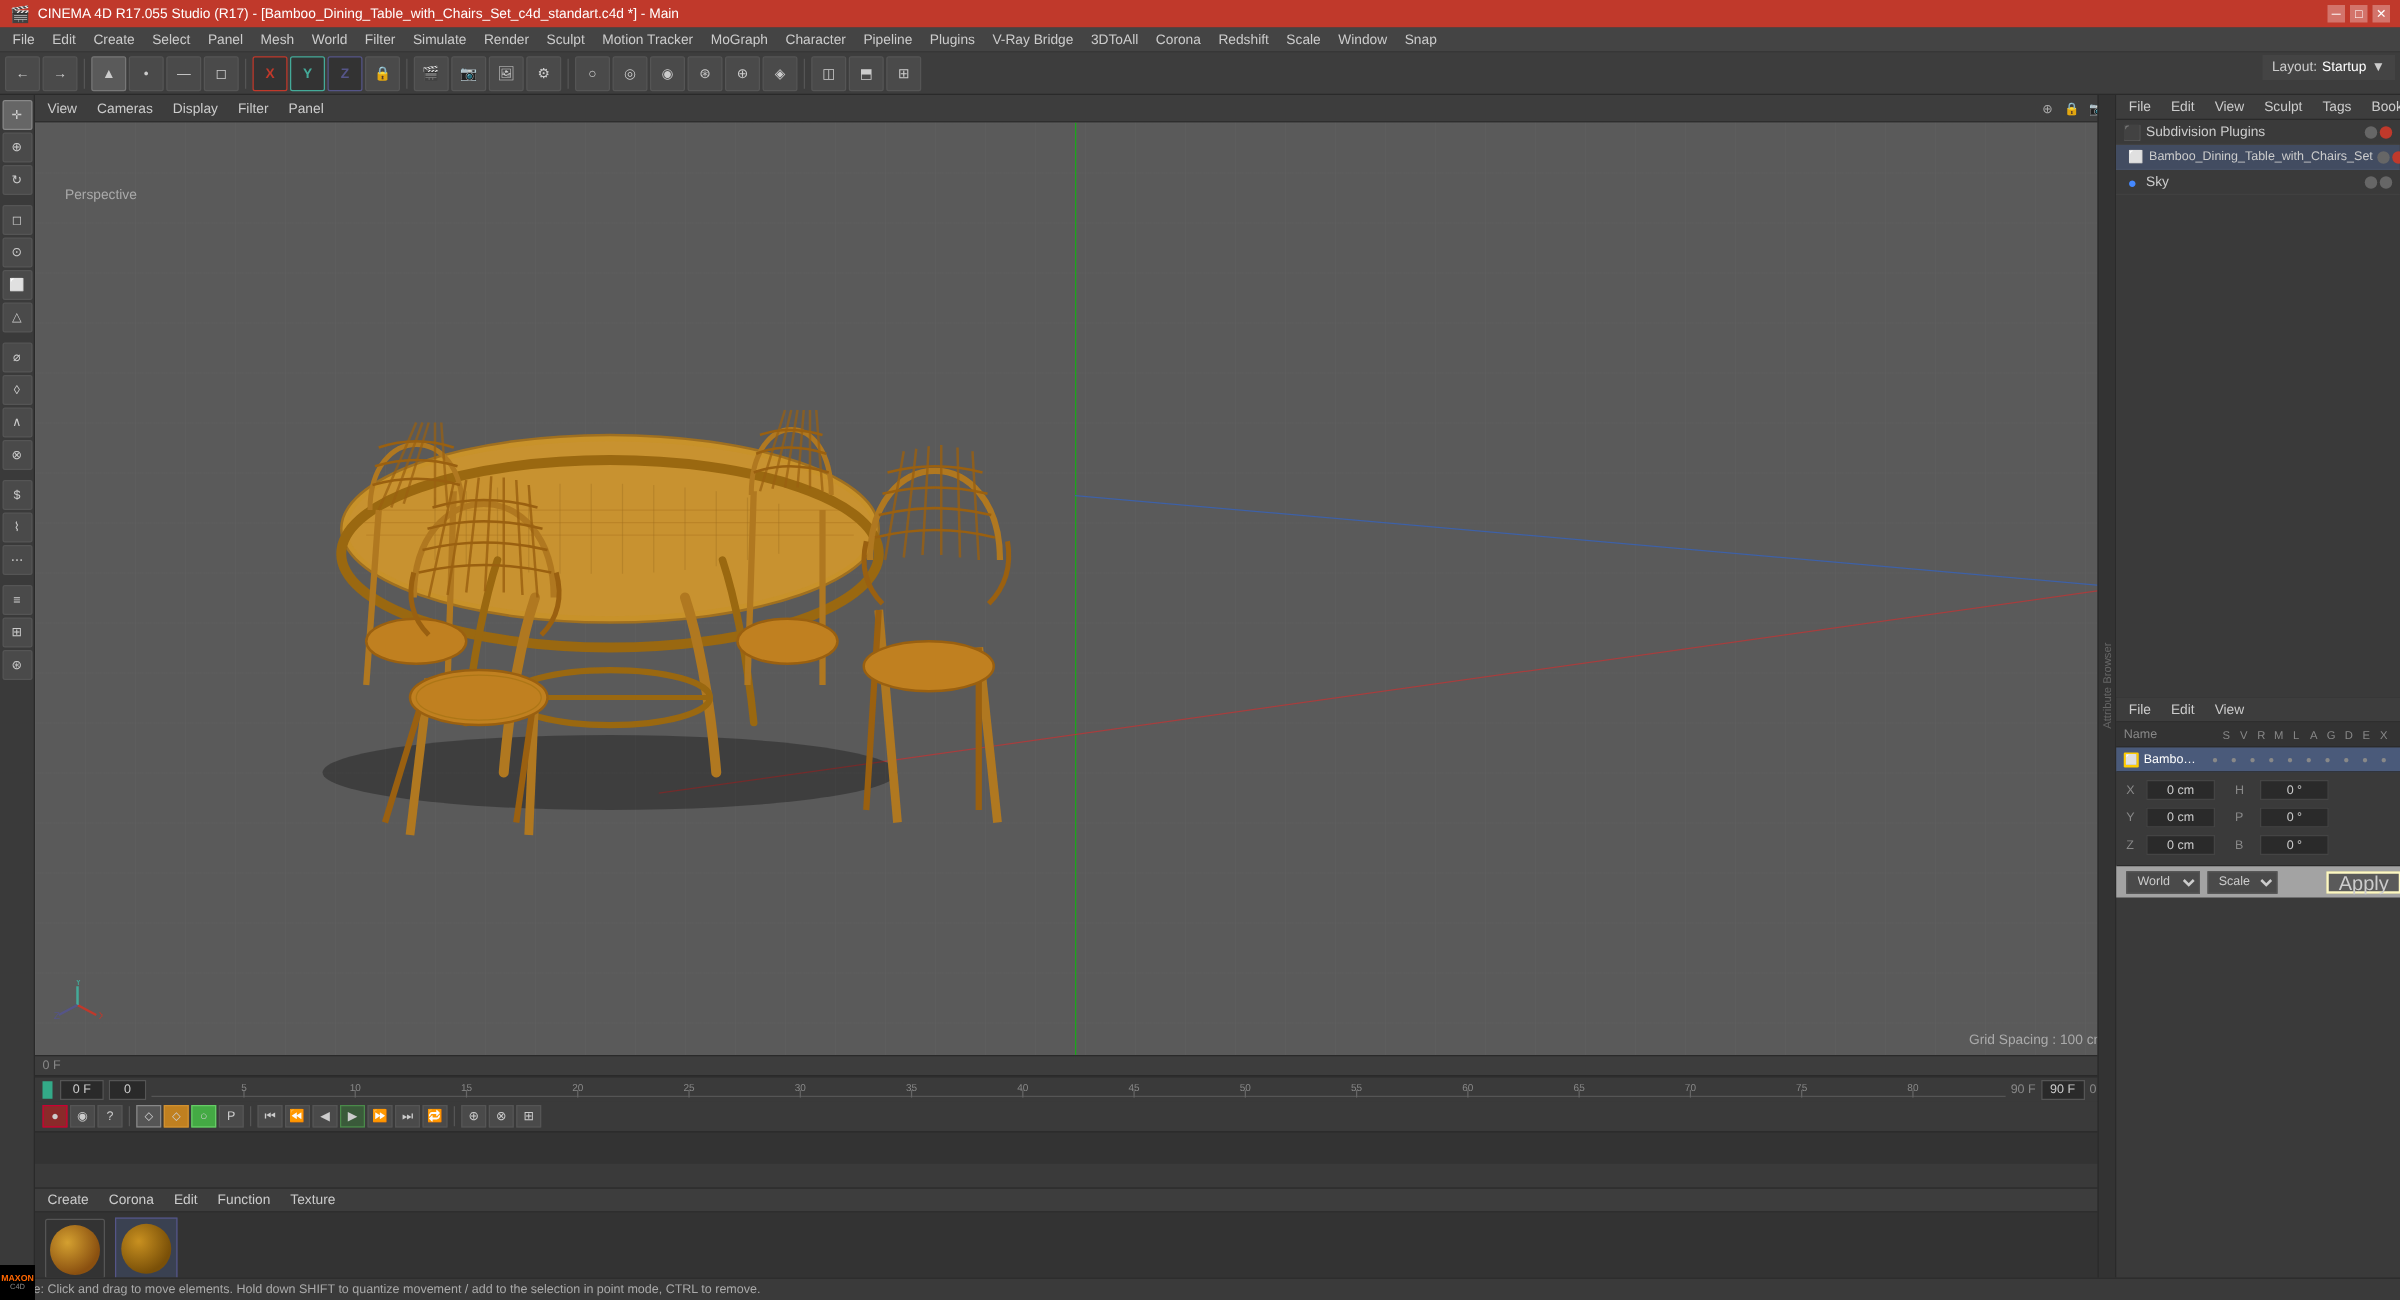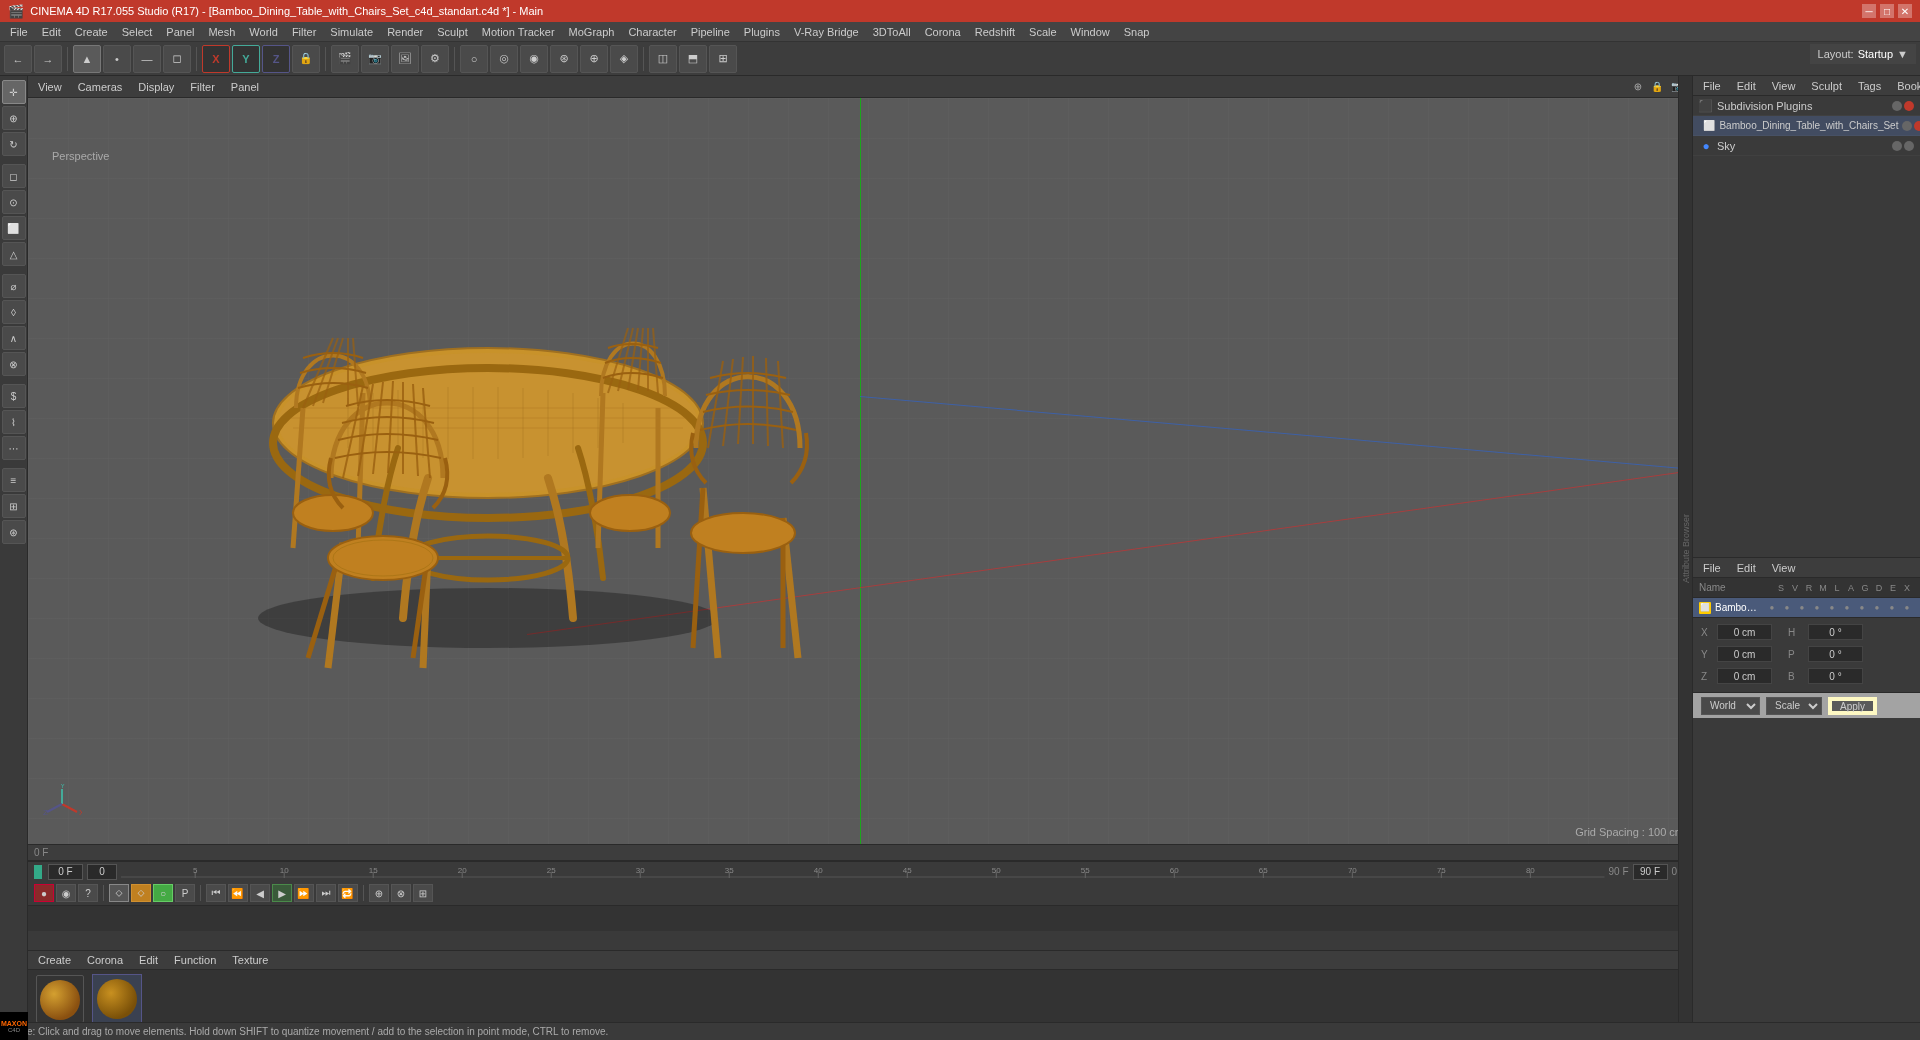--- a/index.html
+++ b/index.html
@@ -451,25 +451,26 @@
       background: #4a4a4a;
       border: 1px solid #555;
       color: #ccc;
       font-size: 10px;
       padding: 0 4px;
       cursor: pointer;
     }
     .apply-btn {
       height: 18px;
       background: #5a5a5a;
-      border: 4px solid #fef9c3;
-      color: #ccc;
-      font-size: 10px;
+      border: 2px solid #fef9c3;
+      color: #ccc;
+      font-size: 16px;
       padding: 0 8px;
       cursor: pointer;
+      margin-left: 33px;
     }
 
     
     #attr-browser-strip {
       position: absolute;
       right: 228px;
       top: 76px;
       width: 14px;
       height: calc(1040px - 76px - 18px);
       background: #333;

